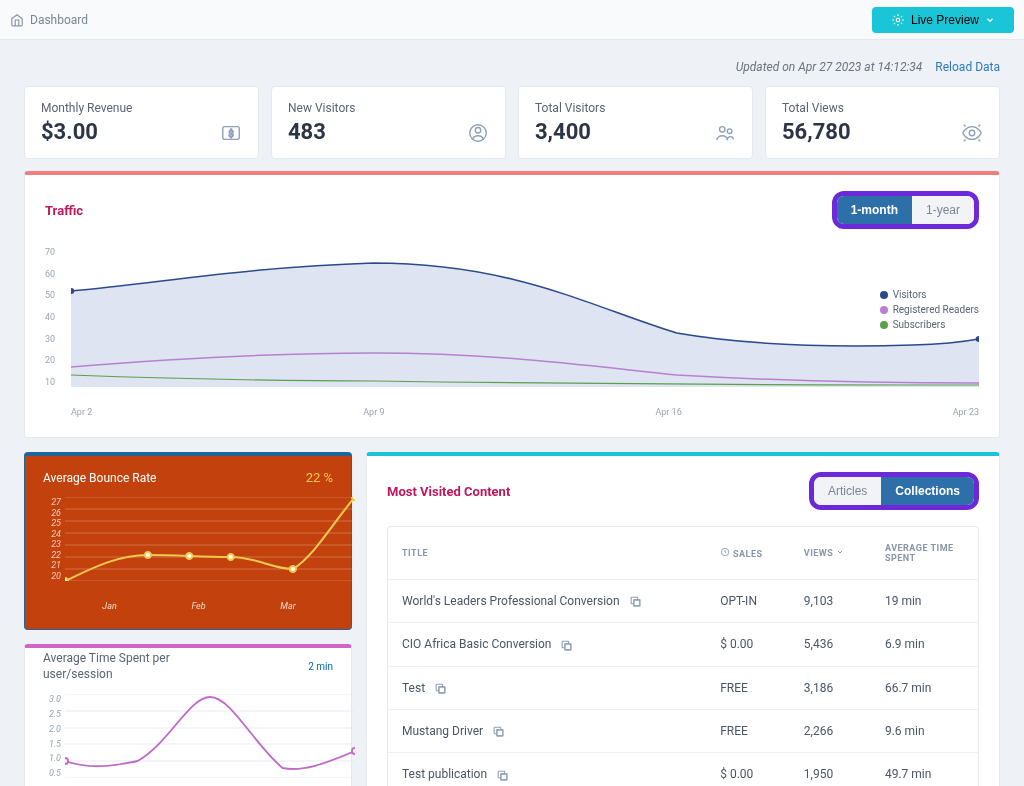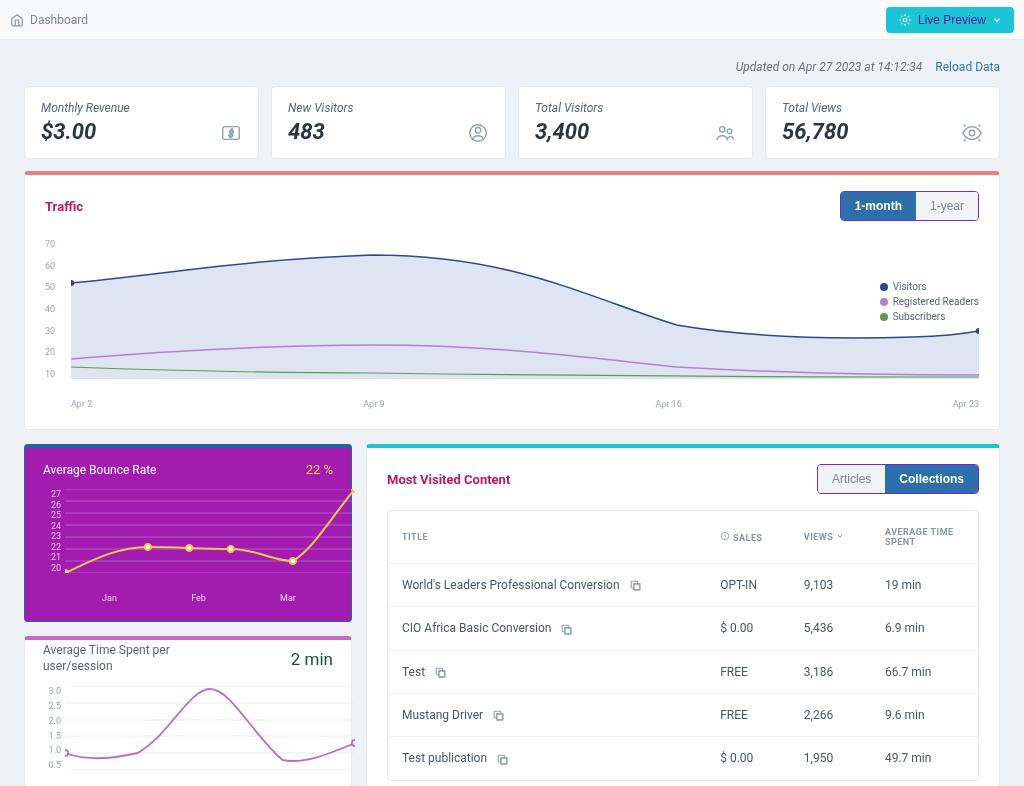--- a/index.html
+++ b/index.html
@@ -1,59 +1,59 @@
 <!DOCTYPE html>
 <html><head>
 <meta charset="utf-8">
 <style>
 * { box-sizing: border-box; margin: 0; padding: 0; }
 body { font-family: -apple-system, BlinkMacSystemFont, "Segoe UI", Roboto, sans-serif; background: #eef1f5; color: #333; font-size: 13px; }
 .topbar { background: #f9fafb; border-bottom: 1px solid #e5e8ec; height: 40px; display: flex; align-items: center; justify-content: space-between; padding: 0 10px; }
 .breadcrumb { display: flex; align-items: center; gap: 6px; color: #7a8599; font-size: 12px; }
 .home-icon { width: 14px; height: 14px; }
-.live-preview { background: #19c5d6; color: #4c1d95; border: none; border-radius: 4px; padding: 6px 12px; font-size: 12px; display: flex; align-items: center; gap: 6px; cursor: pointer; margin-left: 26px; }
+.live-preview { background: #19c5d6; color: #000000; border: none; border-radius: 4px; padding: 6px 19px; font-size: 12px; display: flex; align-items: center; gap: 6px; cursor: pointer; margin-left: 26px; }
 .container { padding: 20px 24px; }
 .update-row { text-align: right; font-size: 12px; color: #6b7280; font-style: italic; margin-bottom: 12px; }
 .reload { color: #2d7ab8; margin-left: 10px; cursor: pointer; font-style: normal; }
 .stat-row { display: flex; gap: 12px; margin-bottom: 12px; }
-.stat-card { flex: 1; background: #fff; border: 1px solid #e5e8ec; border-radius: 4px; padding: 14px 16px; display: flex; justify-content: space-between; align-items: flex-end; font-style: italic; }
+.stat-card { flex: 1; background: #fff; border: 1px solid #e5e8ec; border-radius: 4px; padding: 14px 16px; display: flex; justify-content: space-between; align-items: flex-end; }
 .stat-label { font-size: 12px; color: #5a6475; margin-bottom: 4px; }
 .stat-value { font-size: 22px; font-weight: 700; color: #2c3545; }
 .stat-icon { color: #8fa0b8; width: 22px; height: 22px; }
 .panel { background: #fff; border: 1px solid #e5e8ec; border-radius: 4px; }
 .traffic-panel { margin-bottom: 14px; border-top: 4px solid #f07e7e; }
 .panel-head { display: flex; justify-content: space-between; align-items: center; padding: 16px 20px 8px; }
 .panel-title { font-size: 13px; font-weight: 700; color: #be185d; }
-.toggle-group { display: flex; border: 1px solid #6d28d9; border-radius: 4px; overflow: hidden; align-items: center; }
+.toggle-group { display: flex; border: 5px solid #6d28d9; border-radius: 12px; overflow: hidden; align-items: center; }
 .toggle-btn { padding: 7px 14px; font-size: 12px; background: #f1f3f6; color: #7a8599; border: none; cursor: pointer; }
 .toggle-btn.active { background: #2d6fa8; color: #fff; font-weight: 600; }
 .chart-area { padding: 10px 20px 20px; position: relative; }
 .traffic-chart { display: flex; gap: 8px; }
 .y-axis { display: flex; flex-direction: column; justify-content: space-between; font-size: 9px; color: #9aa4b5; height: 140px; text-align: left; width: 18px; }
 .plot { flex: 1; position: relative; height: 140px; }
 .x-axis { display: flex; justify-content: space-between; font-size: 9px; color: #9aa4b5; margin-top: 20px; margin-left: 26px; }
 .legend { position: absolute; right: 20px; top: 52px; font-size: 10px; color: #5a6475; }
 .legend-item { display: flex; align-items: center; gap: 5px; margin-bottom: 4px; }
 .legend-dot { width: 8px; height: 8px; border-radius: 50%; }
 .bottom-row { display: flex; gap: 14px; }
 .left-col { width: 328px; display: flex; flex-direction: column; gap: 14px; }
 .right-col { flex: 1; }
-.bounce-panel { border-top: 4px solid #f0b93f; background: #a21caf; color: #fff; border-color: #1d669e; }
+.bounce-panel { border-top: 4px solid #f0b93f; background: #c2410c; color: #fff; border-color: #1d669e; }
 .bounce-panel .panel-head { padding: 14px 18px 6px; }
 .bounce-title { font-size: 12px; font-weight: 400; }
 .bounce-val { color: #f0c94f; font-size: 13px; }
-.mini-chart { padding: 6px 18px 18px; }
+.mini-chart { padding: 6px 18px 18px; font-style: italic; }
 .mini-plot { height: 100px; position: relative; }
 .mini-y { position: absolute; left: 0; top: 0; bottom: 16px; display: flex; flex-direction: column; justify-content: space-between; font-size: 9px; color: rgba(255,255,255,0.7); width: 18px; text-align: right; }
 .mini-x { display: flex; justify-content: space-around; font-size: 9px; margin-top: 4px; margin-left: 22px; }
 .bounce-panel .mini-x { color: rgba(255,255,255,0.8); }
 .time-panel { border-top: 4px solid #d065c8; }
 .time-panel .panel-head { padding: 3px 18px 6px; }
 .time-title { font-size: 12px; font-weight: 400; color: #5a6475; max-width: 160px; line-height: 1.3; }
-.time-val { color: #14532d; font-size: 17px; }
+.time-val { color: #0369a1; font-size: 10px; }
 .time-panel .mini-y { color: #9aa4b5; }
 .time-panel .mini-x { color: #9aa4b5; }
 .content-panel { border-top: 4px solid #19c5d6; height: 100%; }
 .content-head { display: flex; justify-content: space-between; align-items: center; padding: 16px 20px; }
 .table-wrap { margin: 0 20px 16px; border: 1px solid #e5e8ec; border-radius: 4px; }
 table { width: 100%; border-collapse: collapse; }
 th { text-align: left; font-size: 9px; font-weight: 700; color: #8a94a8; text-transform: uppercase; letter-spacing: 0.5px; padding: 16px 14px; }
 td { padding: 14px; font-size: 12px; color: #4a5568; border-top: 1px solid #eef1f5; }
 .ext-icon { display: inline-block; width: 13px; height: 13px; vertical-align: middle; margin-left: 6px; color: #8fa0b8; }
 .table-foot { display: flex; justify-content: space-between; align-items: center; padding: 14px 20px 20px; }

